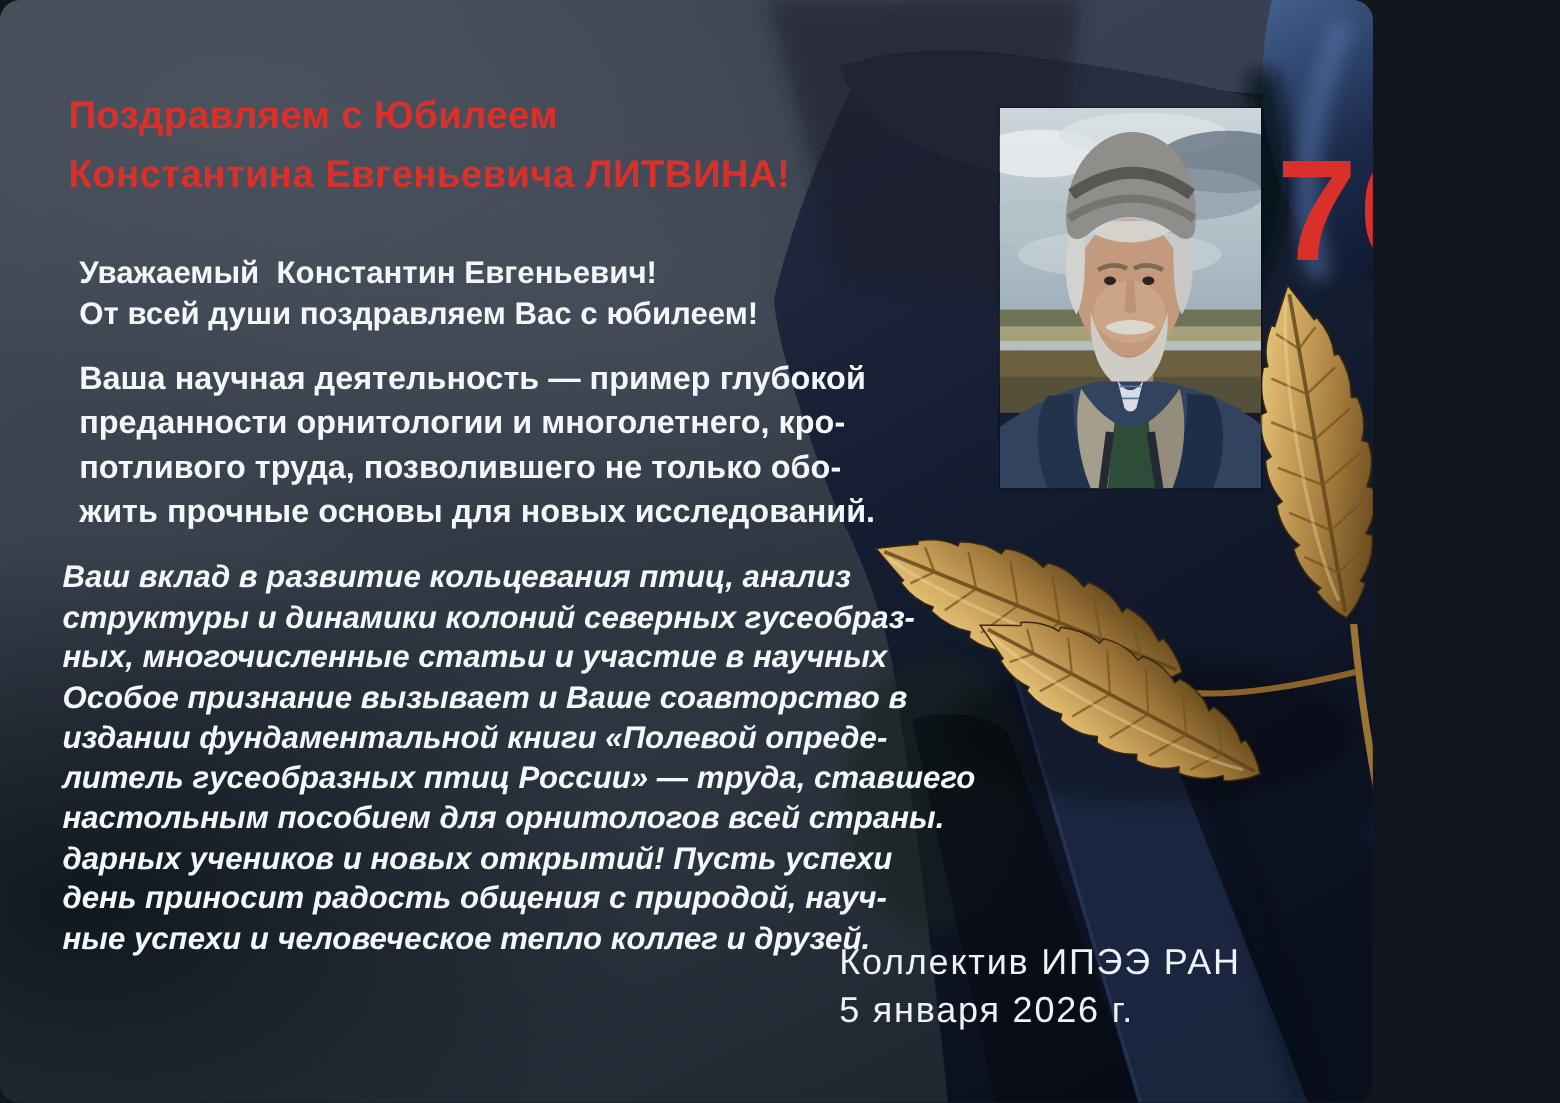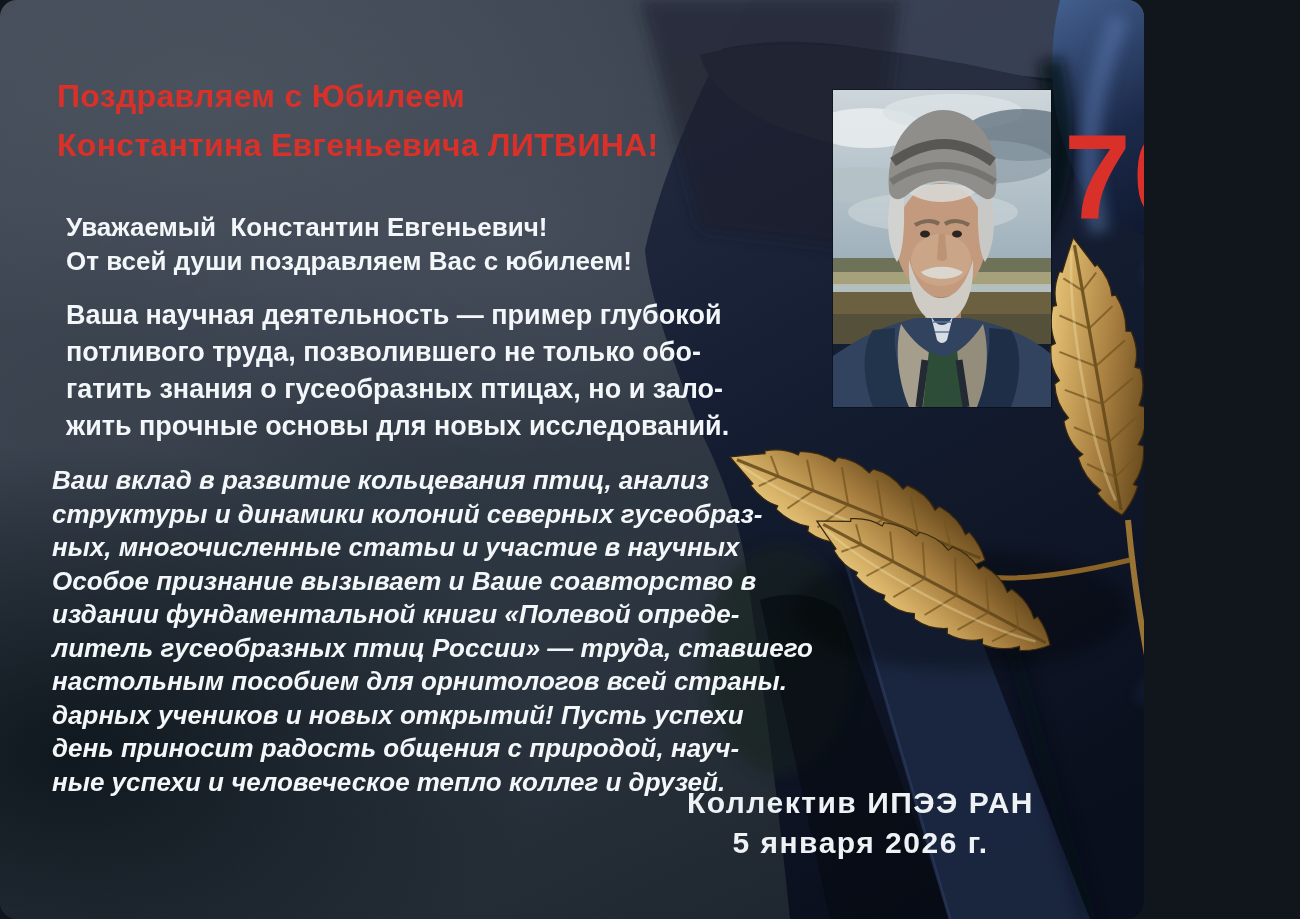--- a/index.html
+++ b/index.html
@@ -29,22 +29,22 @@
   .title{position:absolute;left:57px;top:72px;color:var(--accent-red,#d93129);
     font-size:32px;font-weight:800;line-height:49px;letter-spacing:.3px;}
   .badge{position:absolute;left:1064px;top:116px;color:var(--accent-red,#d93129);
     font-size:120px;font-weight:700;line-height:1;letter-spacing:2px;}
   .textblock{position:absolute;color:var(--body-text,#f4f7f9);font-weight:700;margin-top:13px;}
   .greeting{left:66px;top:197px;font-size:26px;line-height:34px;}
   .para2{left:66px;top:284px;font-size:27px;line-height:37px;}
   .para3{left:52px;top:451px;font-size:26px;line-height:33.5px;font-style:italic;}
   .line{white-space:pre;}
   .signature{
-    position:absolute;right:110px;top:783px;text-align:center;
-    color:#eef2f5;font-size:30px;font-weight:700;line-height:40px;letter-spacing:1.5px;
+    position:absolute;right:110px;top:783px;text-align:left;
+    color:#eef2f5;font-size:30px;font-weight:400;line-height:40px;letter-spacing:1.5px;
   }
 </style>
 </head>
 <body>
 
 <div class="card">
 
   <div class="bg-slate"></div>
 
   <svg class="bg-art" width="1300" height="919" viewBox="0 0 1300 919" xmlns="http://www.w3.org/2000/svg">
@@ -173,22 +173,22 @@
 
   <div class="badge">70</div>
 
   <div class="textblock greeting">
     <div class="line">Уважаемый  Константин Евгеньевич!</div>
     <div class="line">От всей души поздравляем Вас с юбилеем!</div>
   </div>
 
   <div class="textblock para2">
     <div class="line">Ваша научная деятельность — пример глубокой</div>
+    <div class="line">преданности орнитологии и многолетнего, кро-</div>
     <div class="line">потливого труда, позволившего не только обо-</div>
-    <div class="line">гатить знания о гусеобразных птицах, но и зало-</div>
     <div class="line">жить прочные основы для новых исследований.</div>
   </div>
 
   <div class="textblock para3">
     <div class="line">Ваш вклад в развитие кольцевания птиц, анализ</div>
     <div class="line">структуры и динамики колоний северных гусеобраз-</div>
     <div class="line">ных, многочисленные статьи и участие в научных</div>
     <div class="line">Особое признание вызывает и Ваше соавторство в</div>
     <div class="line">издании фундаментальной книги «Полевой опреде-</div>
     <div class="line">литель гусеобразных птиц России» — труда, ставшего</div>

